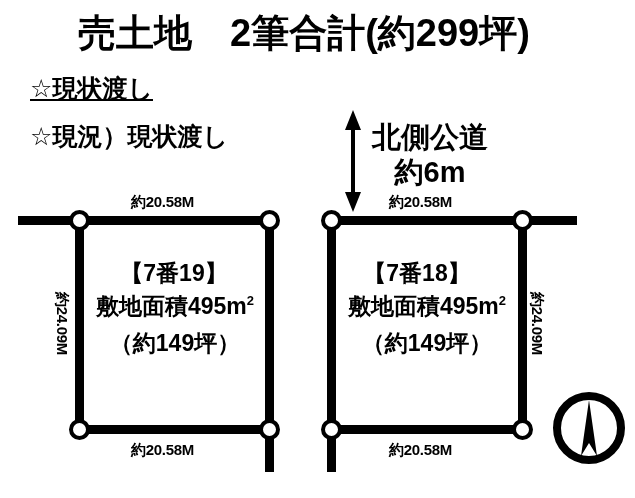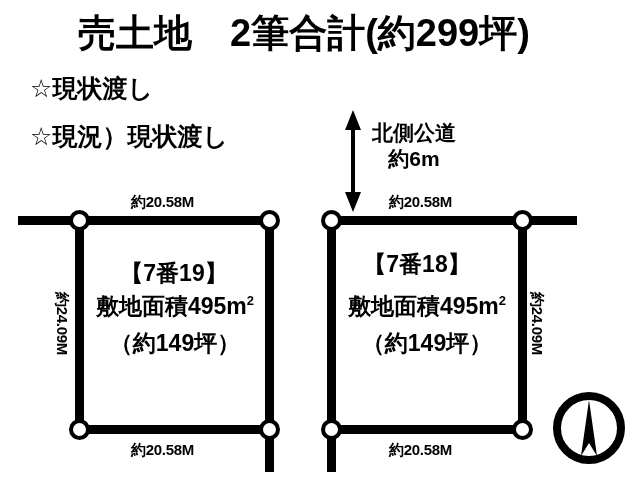--- a/index.html
+++ b/index.html
@@ -29,27 +29,27 @@
     white-space: pre;
     line-height: 1.0;
   }
   .note {
     position: absolute;
     font-size: 25px;
     font-weight: bold;
     white-space: pre;
     line-height: 1.0;
   }
-  .note-1 { left: 30px; top: 76px; }
+  .note-1 { left: 30px; top: 76px; text-decoration: underline; }
   .note-2 { left: 30px; top: 124px; }
 
   
   .road-label {
     position: absolute;
-    font-size: 21px;
+    font-size: 29px;
     font-weight: bold;
     white-space: pre;
     text-align: center;
     line-height: 1.22;
   }
   .road-label-pos { left: 372px; top: 120px; }
 
   .narrow {
     position: absolute;
     left: 345px;
@@ -155,21 +155,21 @@
 
   <div class="plot-edge" style="left:327px; top:216px; width:9px; height:256px;"></div>
 
   <div class="plot-edge" style="left:518px; top:216px; width:9px; height:218px;"></div>
 
   <div class="node" style="left:321px; top:210px;"></div>
   <div class="node" style="left:512px; top:210px;"></div>
   <div class="node" style="left:321px; top:419px;"></div>
   <div class="node" style="left:512px; top:419px;"></div>
 
-  <div class="plot-text" style="left:336px; top:248px; width:162px;">【7番18】</div>
+  <div class="plot-text" style="left:336px; top:257px; width:162px;">【7番18】</div>
   <div class="plot-text" style="left:336px; top:290px; width:182px;"><span>敷地面積495m</span><span class="sup">2</span></div>
   <div class="plot-text" style="left:336px; top:327px; width:182px;">（約149坪）</div>
 
   <div class="dim" style="left:389px; top:193px;">約20.58M</div>
   <div class="dim" style="left:389px; top:441px;">約20.58M</div>
   <div class="dim dim-v" style="left:500px; top:314px; width:72px; text-align:center;">約24.09M</div>
 
   <svg class="compass" viewBox="0 0 74 74">
     <circle cx="37" cy="37" r="32" fill="none" stroke="#000000" stroke-width="8"></circle>
     <polygon points="37,9 45,65 37,52 29,65" fill="#000000"></polygon>

